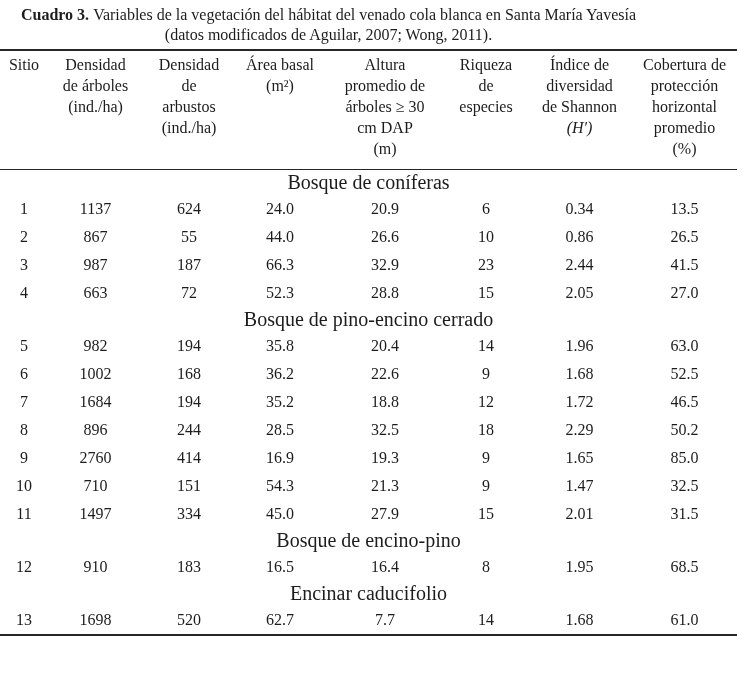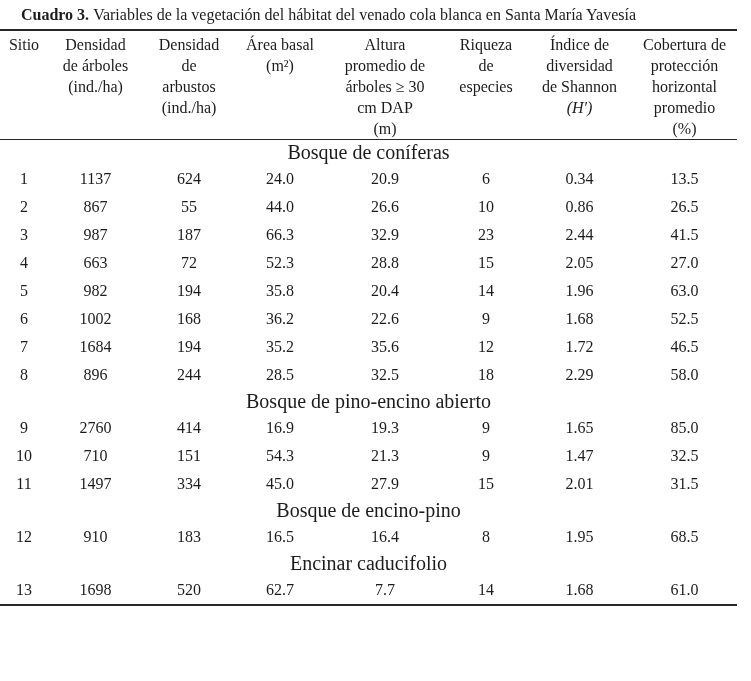--- a/index.html
+++ b/index.html
@@ -35,21 +35,21 @@
     border-top: 2px solid #262626;
     border-bottom: 2px solid #262626;
     table-layout: fixed;
   }
   thead th {
     font-weight: normal;
     vertical-align: top;
     text-align: center;
     font-size: 16px;
     line-height: 21px;
-    padding: 3px 1px 0 1px;
+    padding: 3px 1px 10px 1px;
     border-bottom: 1.5px solid #262626;
   }
   .header-lines {
     white-space: pre-line;
     display: block;
   }
   .symbol-line {
     display: block;
     font-style: italic;
   }
@@ -64,20 +64,21 @@
     padding: 3px 1px 3px 1px;
   }
 </style>
 </head>
 <body>
 
 <div class="page">
 
   <div class="caption">
     <span class="caption-label">Cuadro 3.</span><span>Variables de la vegetación del hábitat del venado cola blanca en Santa María Yavesía</span><br>
+    <span>(datos modificados de Aguilar, 2007; Wong, 2011).</span>
   </div>
 
   <table class="data-table">
     <colgroup id="colgroup">
         <col style="width: 48px;">
         <col style="width: 95px;">
         <col style="width: 92px;">
         <col style="width: 90px;">
         <col style="width: 120px;">
         <col style="width: 82px;">
@@ -169,20 +170,23 @@
           <td>4</td>
           <td>663</td>
           <td>72</td>
           <td>52.3</td>
           <td>28.8</td>
           <td>15</td>
           <td>2.05</td>
           <td>27.0</td>
         </tr>
         <tr>
+          <td colspan="8" class="section-label">Bosque de pino-encino cerrado</td>
+        </tr>
+        <tr>
           <td>5</td>
           <td>982</td>
           <td>194</td>
           <td>35.8</td>
           <td>20.4</td>
           <td>14</td>
           <td>1.96</td>
           <td>63.0</td>
         </tr>
         <tr>
@@ -193,37 +197,34 @@
           <td>22.6</td>
           <td>9</td>
           <td>1.68</td>
           <td>52.5</td>
         </tr>
         <tr>
           <td>7</td>
           <td>1684</td>
           <td>194</td>
           <td>35.2</td>
-          <td>35.6</td>
+          <td>18.8</td>
           <td>12</td>
           <td>1.72</td>
           <td>46.5</td>
         </tr>
         <tr>
           <td>8</td>
           <td>896</td>
           <td>244</td>
           <td>28.5</td>
           <td>32.5</td>
           <td>18</td>
           <td>2.29</td>
-          <td>58.0</td>
-        </tr>
-        <tr>
-          <td colspan="8" class="section-label">Bosque de pino-encino abierto</td>
+          <td>50.2</td>
         </tr>
         <tr>
           <td>9</td>
           <td>2760</td>
           <td>414</td>
           <td>16.9</td>
           <td>19.3</td>
           <td>9</td>
           <td>1.65</td>
           <td>85.0</td>

